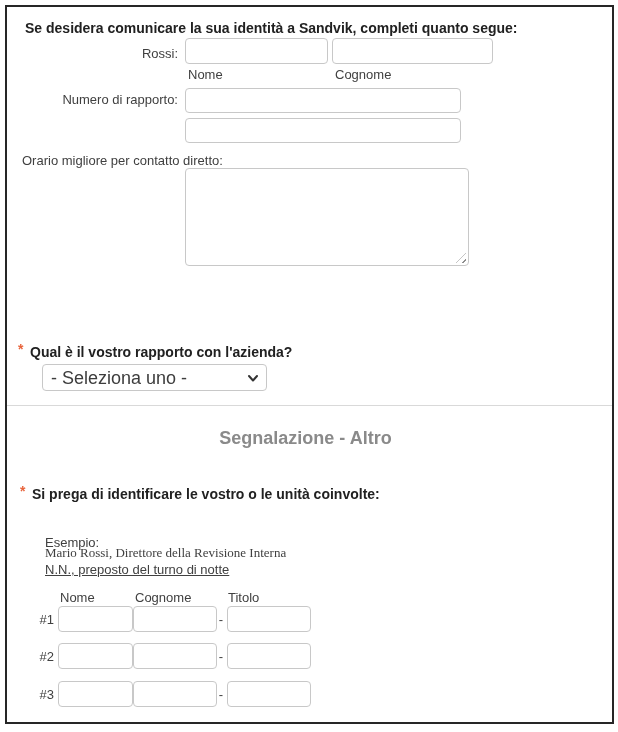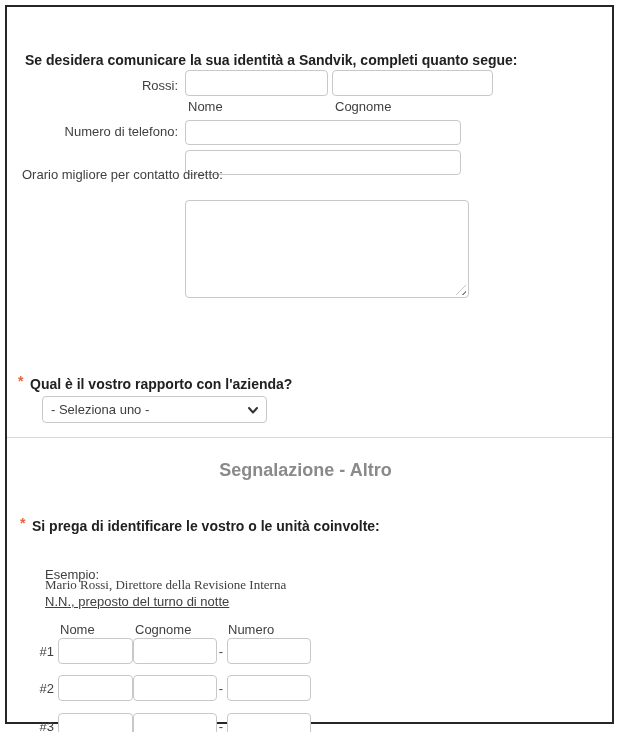--- a/index.html
+++ b/index.html
@@ -13,21 +13,21 @@
   }
   .frame {
     position: absolute;
     left: 5px;
     top: 5px;
     width: 605px;
     height: 715px;
     border: 2px solid var(--panel-border, #262626);
     background: #ffffff;
   }
-  .abs { position: absolute; margin-top: 32px; }
+  .abs { position: absolute; }
   .lbl {
     font-size: 13px;
     color: var(--body-text, #404040);
     white-space: nowrap;
   }
   .lbl-right {
     text-align: right;
     width: 171px;
     left: 0;
   }
@@ -89,21 +89,21 @@
   select {
     -webkit-appearance: none;
     appearance: none;
     box-sizing: border-box;
     width: 100%;
     height: 100%;
     border: 1px solid var(--input-border, #c8c8c8);
     border-radius: 4px;
     background: #ffffff;
     font-family: "Liberation Sans", sans-serif;
-    font-size: 13px;
+    font-size: 18px;
     color: #3d3d3d;
     padding: 0 26px 0 8px;
     outline: none;
   }
   .chevron {
     position: absolute;
     right: 7px;
     top: 7px;
     width: 14px;
     height: 14px;
@@ -151,26 +151,26 @@
 <div class="frame">
 
   <div class="abs bold-q" style="left:18px; top:13px;">Se desidera comunicare la sua identità a Sandvik, completi quanto segue:</div>
 
   <div class="abs lbl lbl-right" style="top:39px;">Rossi:</div>
   <input type="text" class="abs" style="left: 178px; top: 31px; width: 143px;" value="">
   <input type="text" class="abs" style="left: 325px; top: 31px; width: 161px;" value="">
   <div class="abs lbl" style="left:181px; top:60px;">Nome</div>
   <div class="abs lbl" style="left:328px; top:60px;">Cognome</div>
 
-  <div class="abs lbl lbl-right" style="top:85px;">Numero di telefono:</div>
+  <div class="abs lbl lbl-right" style="top:85px;">Numero di rapporto:</div>
   <input type="text" class="abs" style="left: 178px; top: 81px; width: 276px; height: 25px;" value="">
 
   <input type="text" class="abs" style="left: 178px; top: 111px; width: 276px; height: 25px;" value="">
 
-  <div class="abs lbl" style="left:15px; top:128px;">Orario migliore per contatto diretto:</div>
+  <div class="abs lbl" style="left:15px; top:146px;">Orario migliore per contatto diretto:</div>
   <div class="abs ta-wrap" style="left:178px; top:161px;">
     <textarea style=""></textarea>
     <span class="resize-handle"></span>
   </div>
 
   <span class="abs asterisk" style="left:11px; top:334px;">*</span>
   <div class="abs bold-q" style="left:23px; top:337px;">Qual è il vostro rapporto con l'azienda?</div>
   <div class="abs select-wrap" style="left:35px; top:357px;">
     <select>
       <option>- Seleziona uno -</option>
@@ -185,21 +185,21 @@
   <div class="abs section-heading" style="top:421px;">Segnalazione - Altro</div>
 
   <span class="abs asterisk" style="left:13px; top:476px;">*</span>
   <div class="abs bold-q" style="left:25px; top:479px;">Si prega di identificare le vostro o le unità coinvolte:</div>
   <div class="abs lbl" style="left:38px; top:528px;">Esempio:</div>
   <div class="abs example" style="left:38px; top:537px;font-family:Liberation Serif, serif;">Mario Rossi, Direttore della Revisione Interna</div>
   <div class="abs example" style="left:38px; top:554px;text-decoration:underline;">N.N., preposto del turno di notte</div>
 
   <div class="abs th" style="left:53px; top:583px;">Nome</div>
   <div class="abs th" style="left:128px; top:583px;">Cognome</div>
-  <div class="abs th" style="left:221px; top:583px;">Numero</div>
+  <div class="abs th" style="left:221px; top:583px;">Titolo</div>
 
   <div>
     <div class="abs row-label" style="top:605px;">#1</div>
     <input type="text" class="abs" style="left: 51px; top: 599px; width: 75px;" value="">
     <input type="text" class="abs" style="left: 126px; top: 599px; width: 84px;" value="">
     <div class="abs dash-sep" style="left:209px; top:605px;">-</div>
     <input type="text" class="abs" style="left: 220px; top: 599px; width: 84px;" value="">
   </div>
 
   <div>

